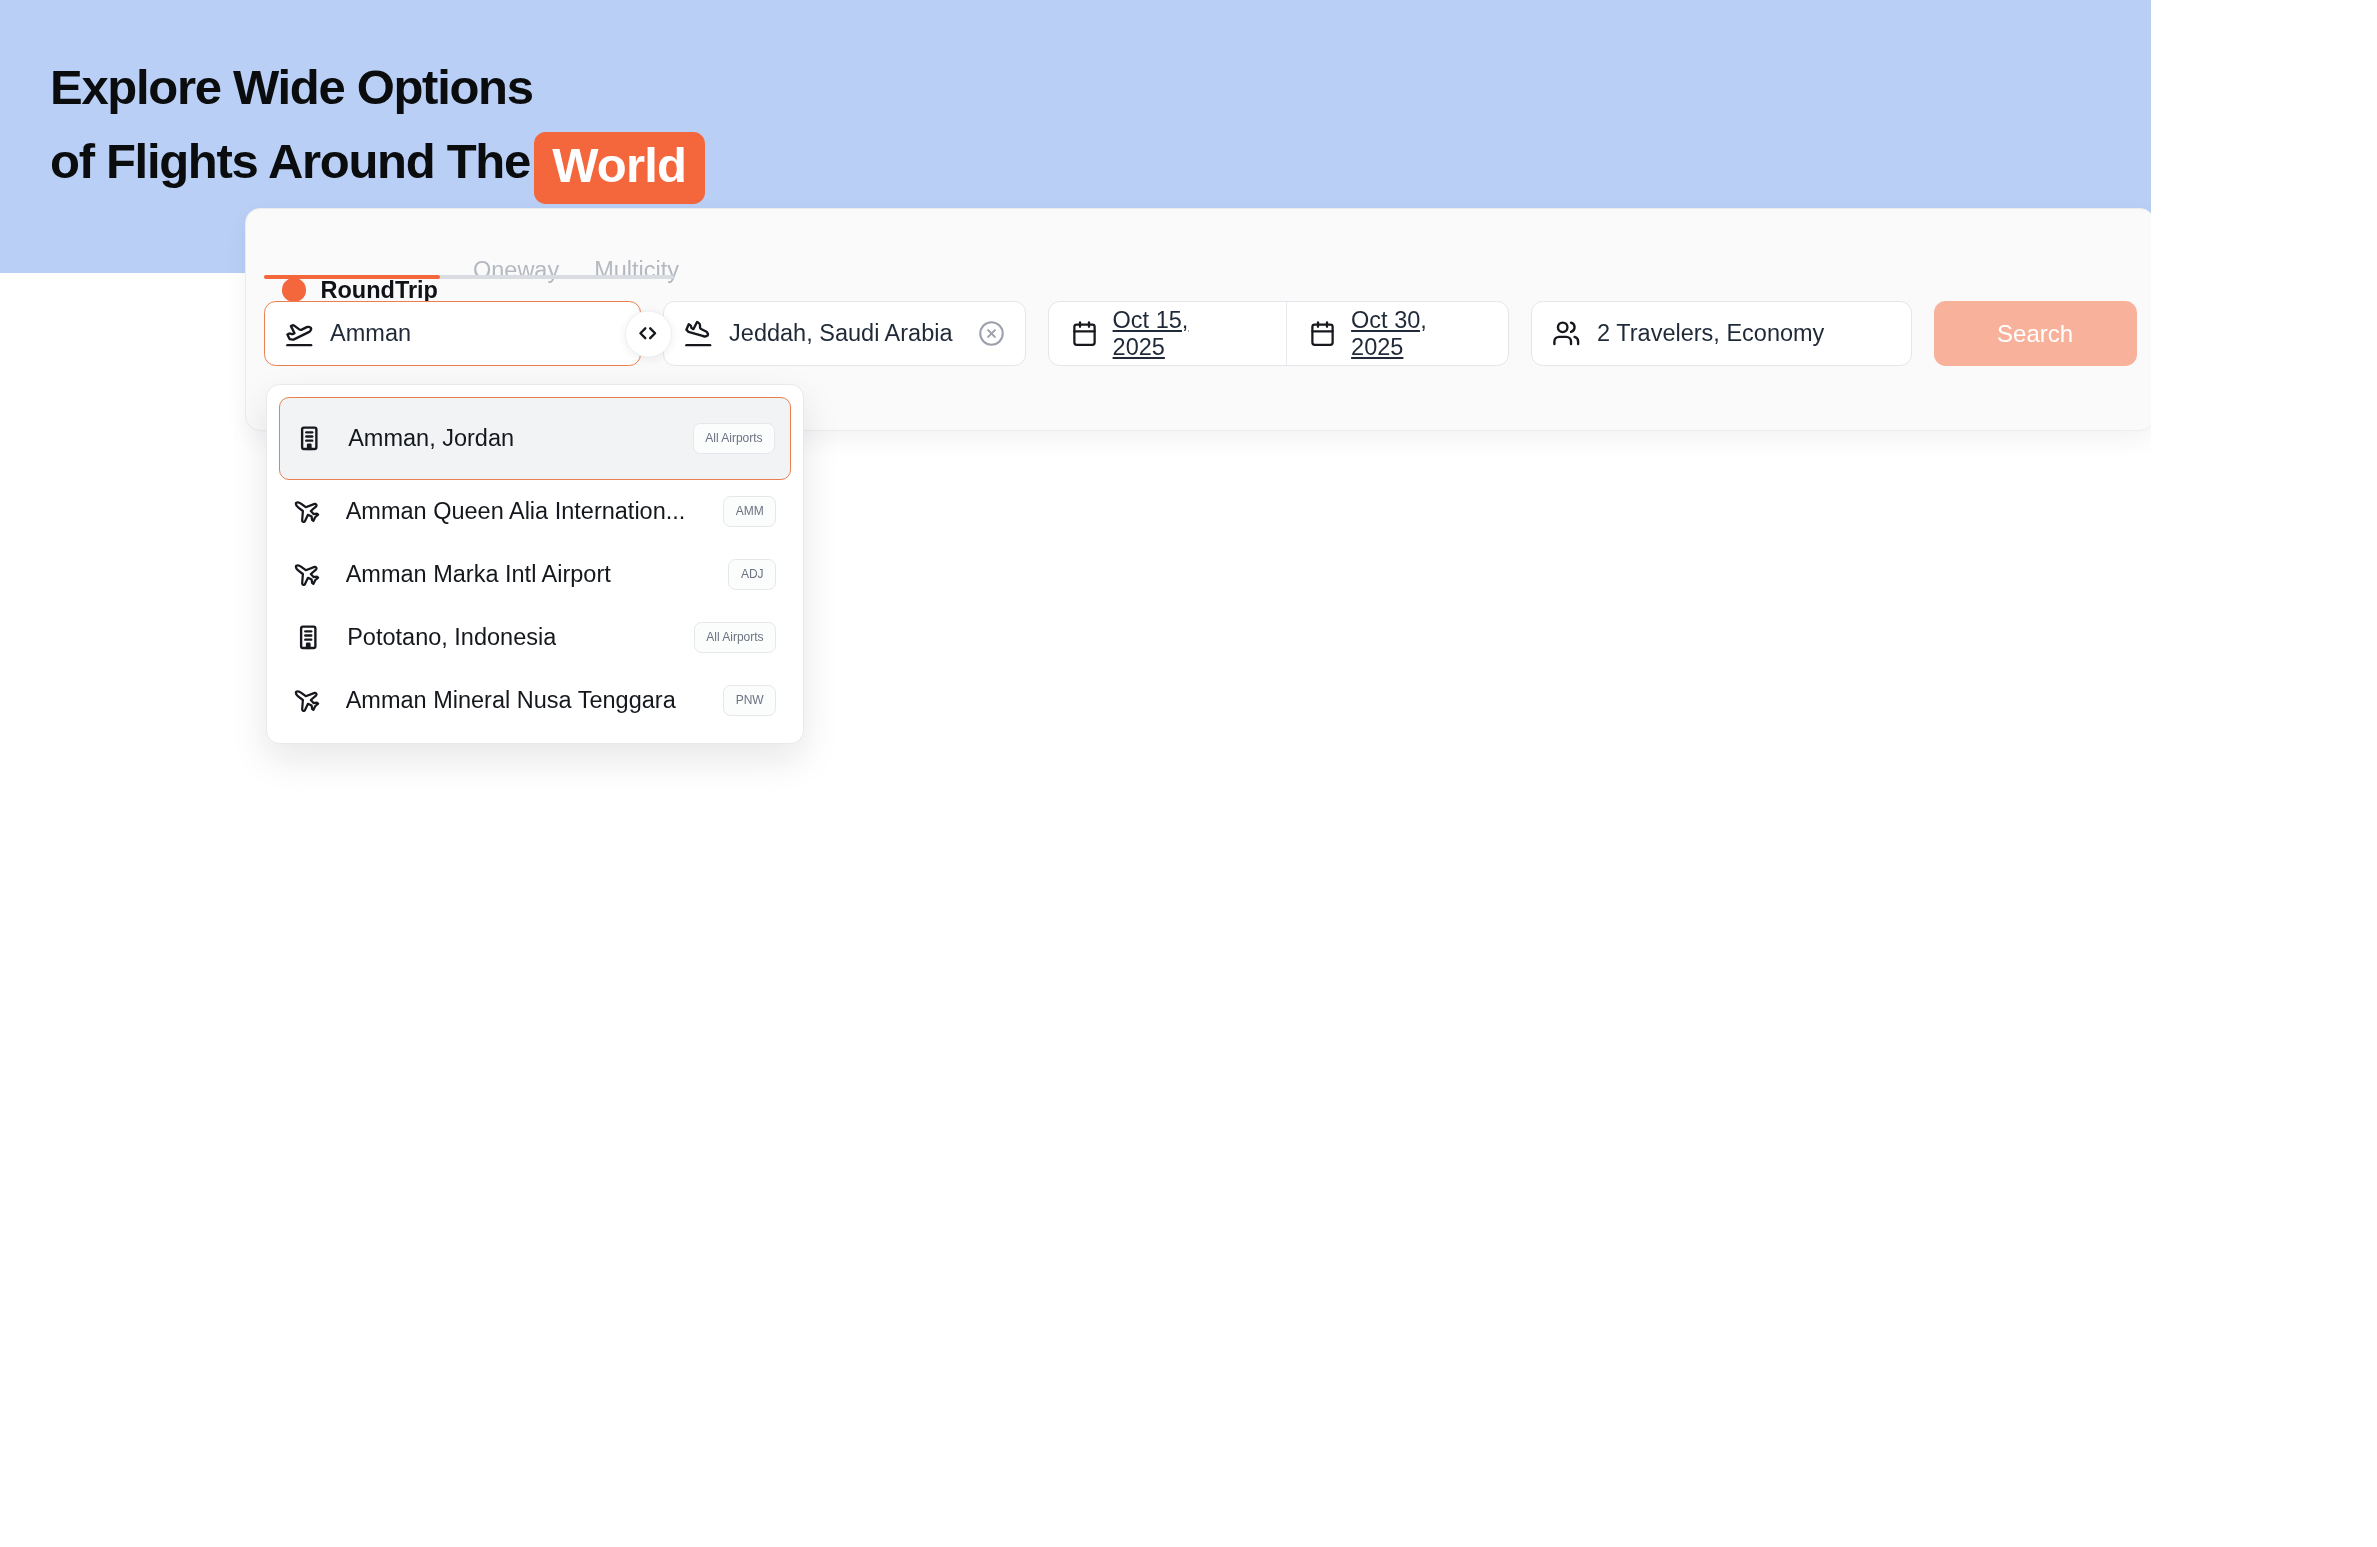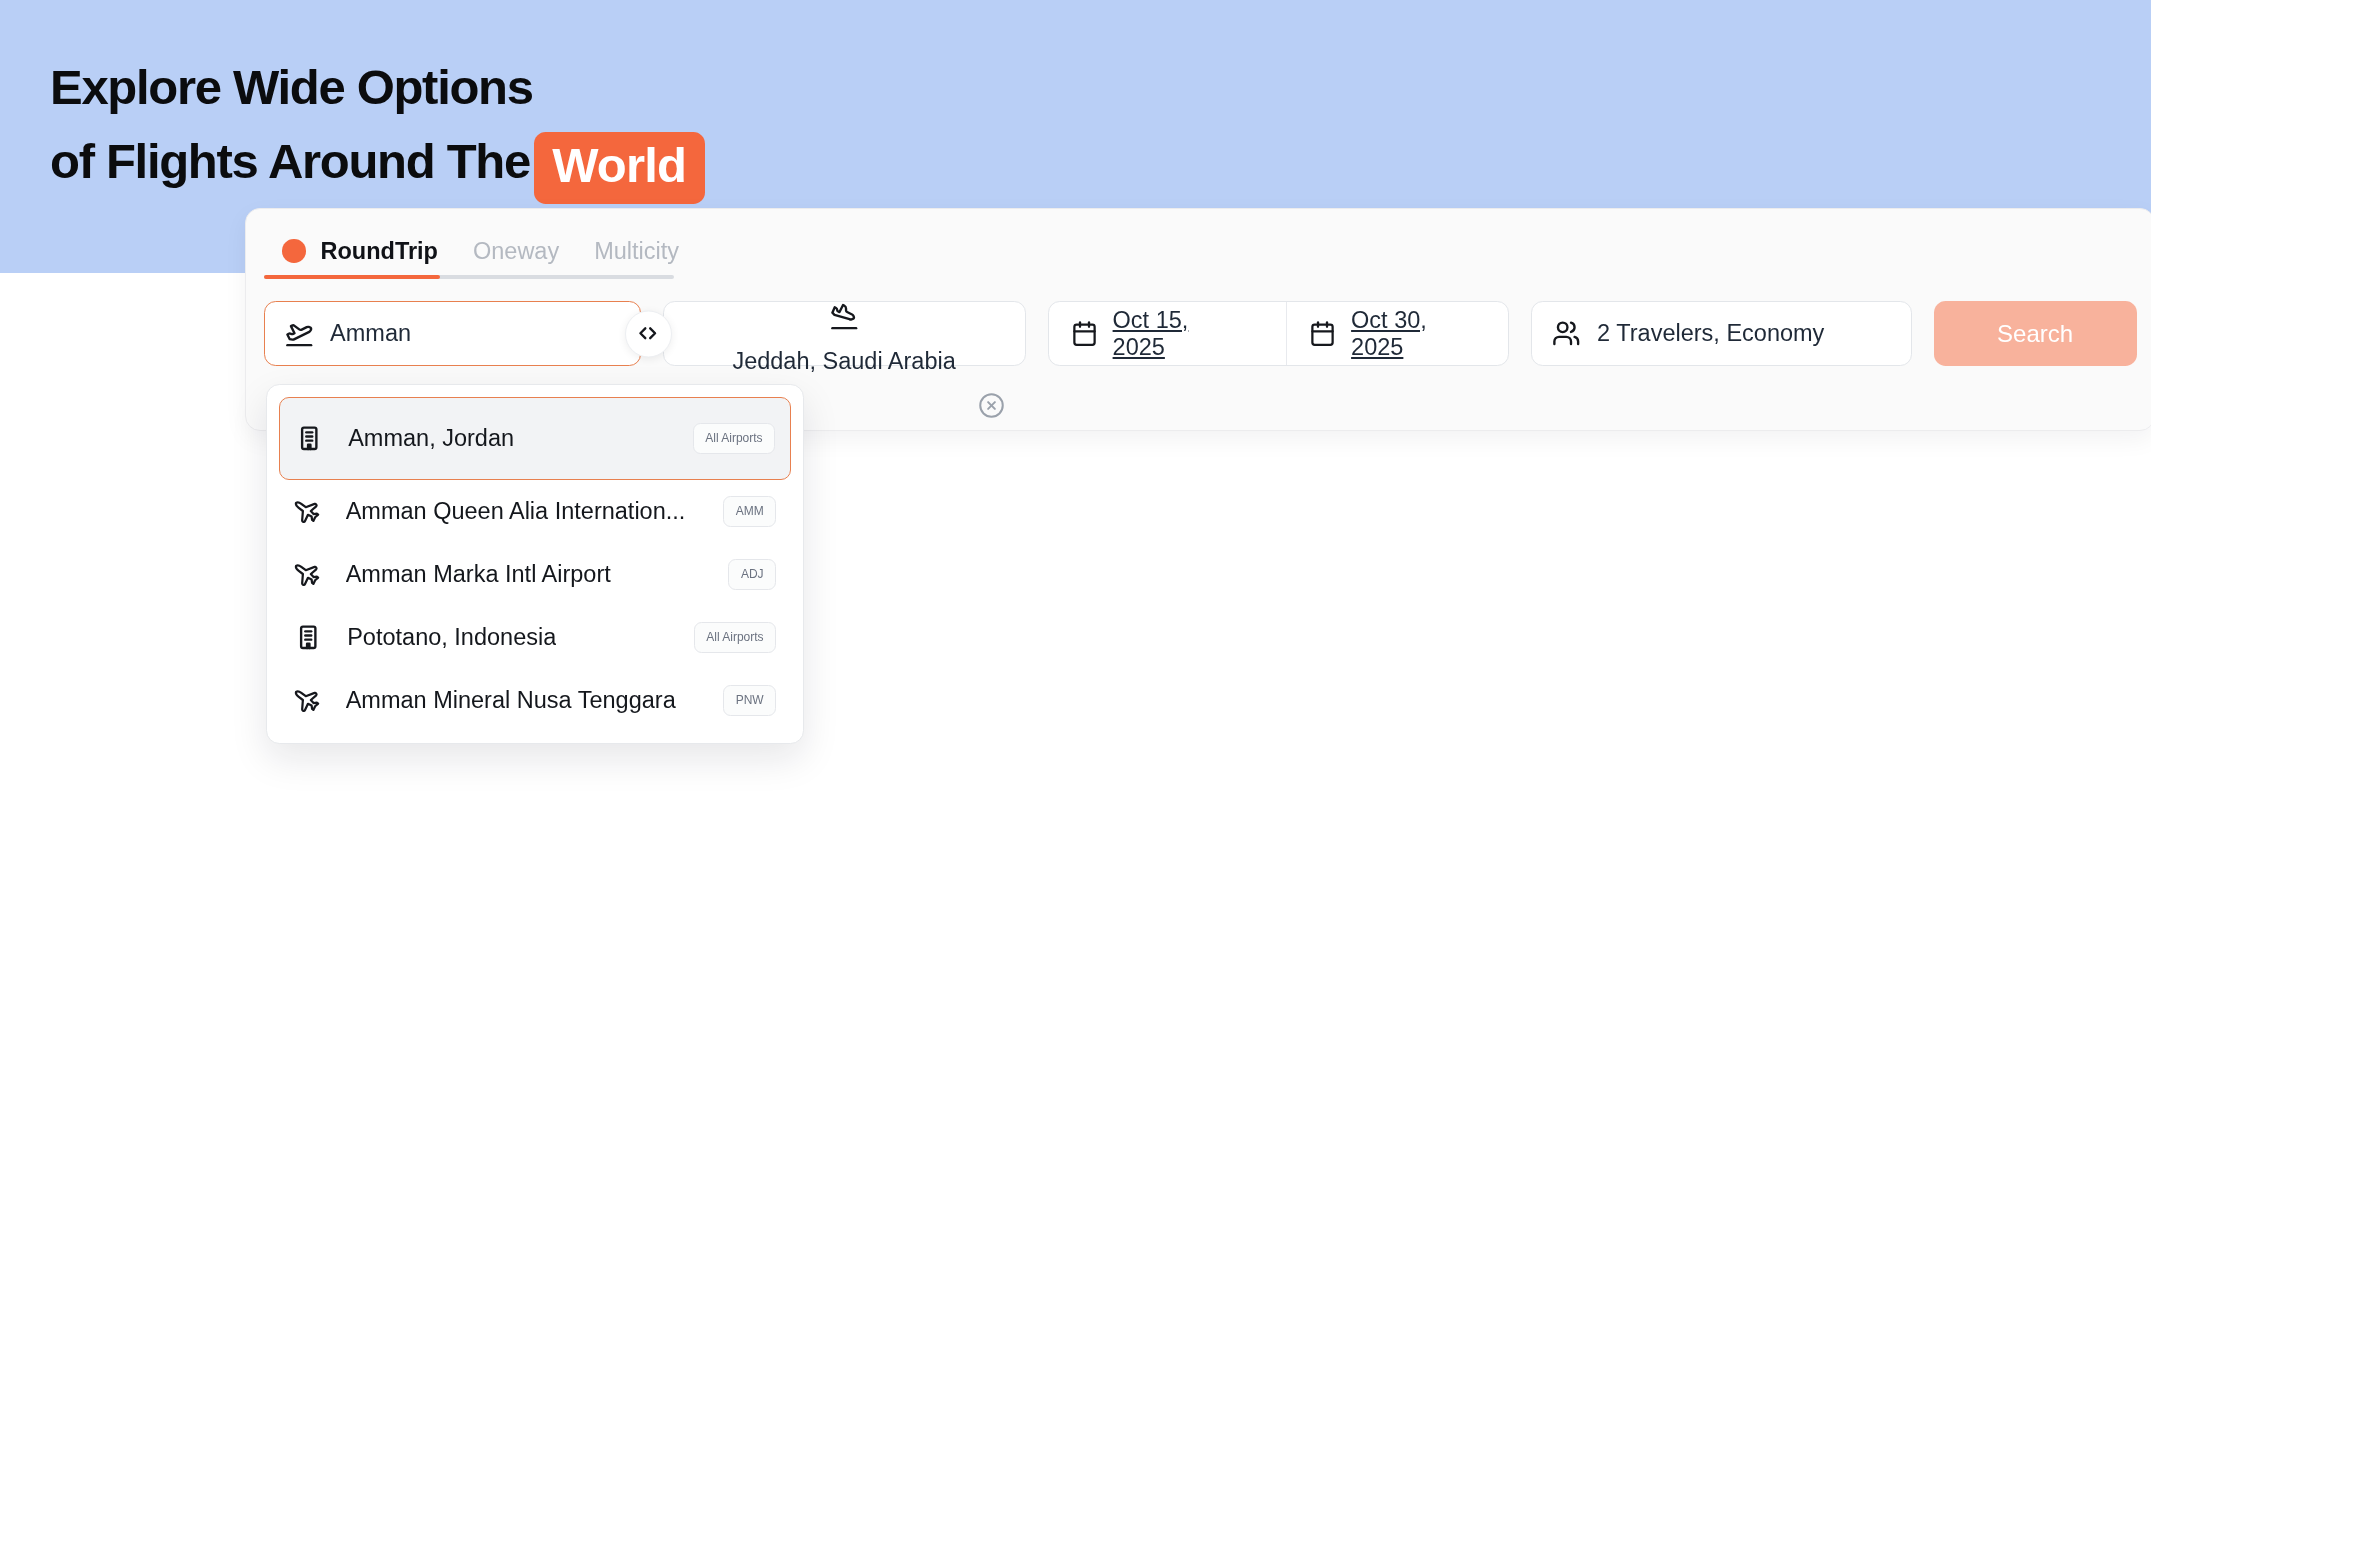--- a/index.html
+++ b/index.html
@@ -22,31 +22,31 @@
     font-weight:800;color:#0b0c0e;letter-spacing:-1.3px;}
   .hero-title .row2{display:flex;align-items:center;gap:4px;}
   .hl-badge{display:inline-block;background:var(--accent);color:#fff;padding:0.8px 18.4px 5.9px;
     border-radius:11.7px;letter-spacing:-0.8px;margin-top:12px;}
 
   .search-card{position:absolute;left:245px;top:208px;width:1910px;height:223px;background:#fafafa;
     border:0.8px solid #ececee;border-radius:15px;box-shadow:0 8.4px 23.5px rgba(17,24,39,.05);}
 
   .tabs{position:absolute;left:36px;top:28.5px;display:flex;align-items:center;gap:35px;font-size:23.5px;}
   .tab{display:flex;align-items:center;gap:15px;color:var(--muted);cursor:pointer;}
-  .tab.active{color:#101217;font-weight:700;}
+  .tab.active{color:#101217;font-weight:700;margin-top:39px;}
   .tab-dot{width:23.5px;height:23.5px;border-radius:50%;background:var(--accent);}
   .tab-underline{position:absolute;left:17.6px;top:66px;width:410px;height:4.2px;background:#d9dce1;border-radius:2.5px;}
   .tab-underline-active{width:176px;height:4.2px;background:var(--accent);border-radius:2.5px;}
 
   .fields{position:absolute;left:17.6px;top:92px;width:1873px;height:65px;display:flex;justify-content:space-between;}
   .field{display:flex;align-items:center;gap:17px;height:65px;background:#fff;border:0.8px solid var(--line);
     border-radius:11.7px;padding:0 20px;font-size:23.5px;color:var(--text);}
   .field svg{flex:none;}
   .f-origin{width:377px;border:1.7px solid var(--focus);position:relative;}
-  .f-dest{width:363px;flex-direction:column;}
+  .f-dest{width:363px;}
   .f-dates{width:461px;padding:0;}
   .f-trav{width:381px;}
   .date-cell{flex:1;height:100%;display:flex;align-items:center;gap:15px;padding:0 22px;text-decoration:underline;}
   .date-cell + .date-cell{border-left:0.8px solid #e8eaee;}
   .clear-btn{margin-left:auto;display:flex;align-items:center;cursor:pointer;}
   .swap{position:absolute;right:-32px;top:50%;transform:translateY(-50%);width:47px;height:47px;
     border-radius:50%;background:#fff;border:0.8px solid #edeff2;box-shadow:0 1.7px 8.4px rgba(0,0,0,.07);
     display:flex;align-items:center;justify-content:center;z-index:3;cursor:pointer;}
   .search-btn{width:203px;height:65px;border:none;border-radius:11.7px;background:var(--btn-disabled);
     color:#fff;font-size:24px;font-family:inherit;display:flex;align-items:center;justify-content:center;}

